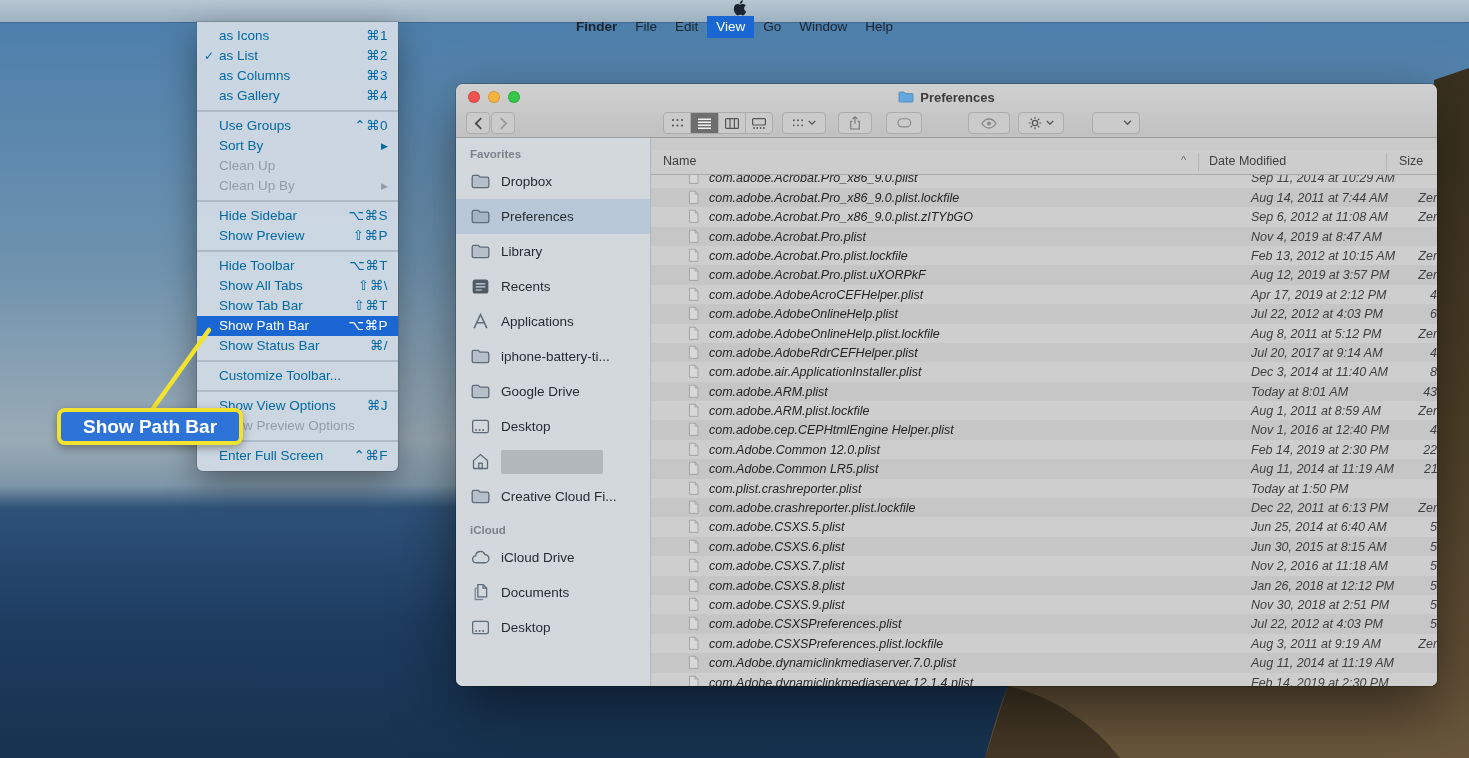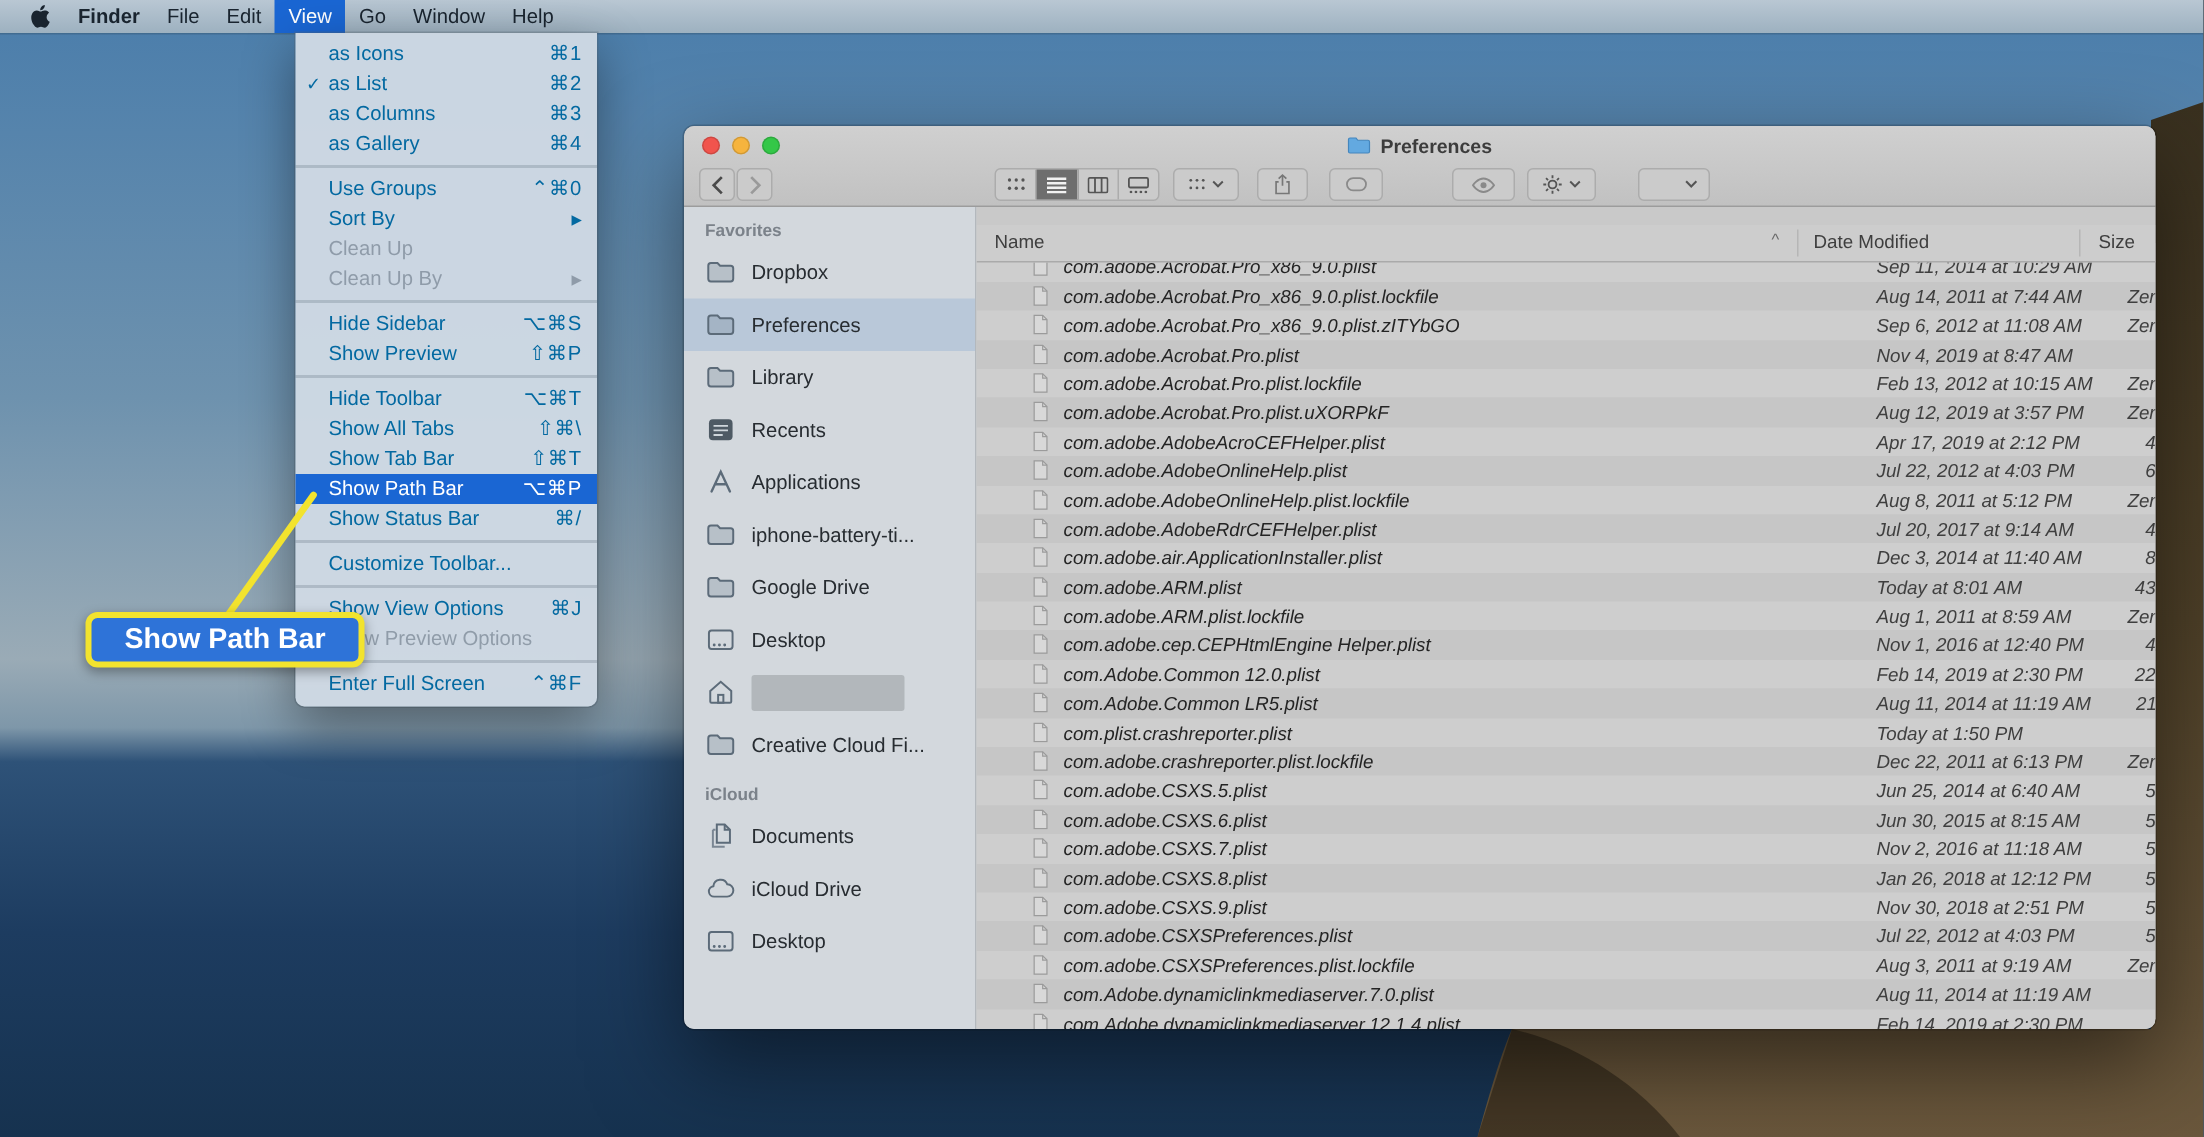--- a/index.html
+++ b/index.html
@@ -3,21 +3,21 @@
 <meta charset="utf-8">
 <style>
   html,body{margin:0;padding:0;background:#222;}
   #screen{position:relative;width:1469px;height:758px;overflow:hidden;
     font-family:"Liberation Sans","DejaVu Sans",sans-serif;background:#6f93ad;}
   #wallpaper{position:absolute;inset:0;z-index:0;}
 
   
   #menubar{position:absolute;top:0;left:0;right:0;height:22px;z-index:8;
     background:linear-gradient(#b9c7d3,#9db1c0);display:flex;align-items:center;
-    box-shadow:0 1px 0 rgba(0,0,0,.15);}
+    box-shadow:0 1px 0 rgba(0,0,0,.15);flex-direction:column;}
   #apple-logo{width:14px;height:16px;margin:0 9px 0 20px;flex:none;}
   .mb-item{padding:0 9px;font-size:13.5px;line-height:22px;color:#19242f;height:22px;}
   .mb-item.bold{font-weight:bold;}
   .mb-item.active{background:var(--hl,#1a66d3);color:#fff;}
 
   
   #view-menu{position:absolute;left:197px;top:22px;width:201px;z-index:10;
     background:rgba(206,217,227,.97);border-radius:0 0 6px 6px;padding:4px 0 5px;
     box-shadow:0 12px 34px rgba(0,0,0,.4),0 0 0 1px rgba(90,105,120,.35);}
   .menu-item{position:relative;height:20px;line-height:20px;font-size:13.5px;color:#0369a1;
@@ -431,34 +431,34 @@
               <svg viewBox="0 0 24 24">
                 <path d="M2.5 7c0-1.1.9-2 2-2h5l2 2h8c1.1 0 2 .9 2 2v8c0 1.1-.9 2-2 2h-15c-1.1 0-2-.9-2-2V7z" fill="rgba(110,130,148,0.28)" stroke="#5c6b79" stroke-width="1.5"></path>
               </svg>
             </span>
             <span>Creative Cloud Fi...</span>
           </div>
           <div class="side-label">iCloud</div>
           <div class="side-item">
             <span class="sicon">
               <svg viewBox="0 0 24 24" fill="none" stroke="#5c6b79" stroke-width="1.5">
+                <path d="M7 18a4 4 0 0 1-.6-7.96A5.5 5.5 0 0 1 17 8.6 4.2 4.2 0 0 1 16.8 18H7z"></path>
+              </svg>
+            </span>
+            <span>iCloud Drive</span>
+          </div>
+          <div class="side-item">
+            <span class="sicon">
+              <svg viewBox="0 0 24 24" fill="none" stroke="#5c6b79" stroke-width="1.5">
                 <path d="M6 7h2M6 7v13h9" opacity=".75"></path>
                 <path d="M9 3h6l4 4v10H9z"></path>
                 <path d="M15 3v4h4"></path>
               </svg>
             </span>
             <span>Documents</span>
-          </div>
-          <div class="side-item">
-            <span class="sicon">
-              <svg viewBox="0 0 24 24" fill="none" stroke="#5c6b79" stroke-width="1.5">
-                <path d="M7 18a4 4 0 0 1-.6-7.96A5.5 5.5 0 0 1 17 8.6 4.2 4.2 0 0 1 16.8 18H7z"></path>
-              </svg>
-            </span>
-            <span>iCloud Drive</span>
           </div>
           <div class="side-item">
             <span class="sicon">
               <svg viewBox="0 0 24 24" fill="none" stroke="#5c6b79" stroke-width="1.5">
                 <rect x="3" y="5" width="18" height="14" rx="2"></rect>
                 <path d="M7 16h.01M11 16h.01M15 16h.01" stroke-linecap="round" stroke-width="2.2"></path>
               </svg>
             </span>
             <span>Desktop</span>
           </div>

